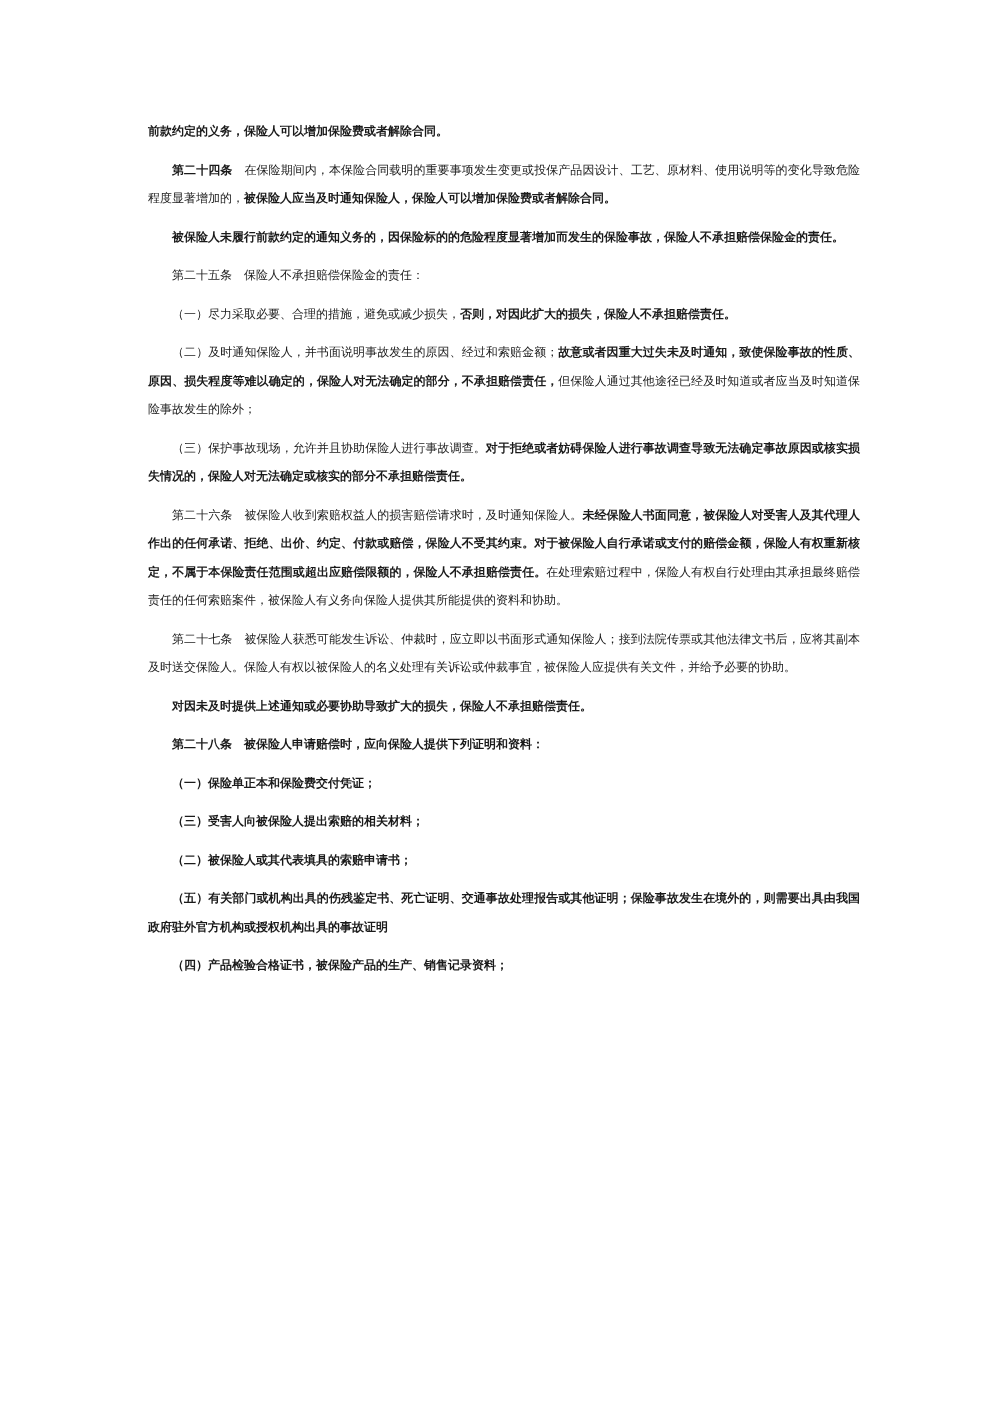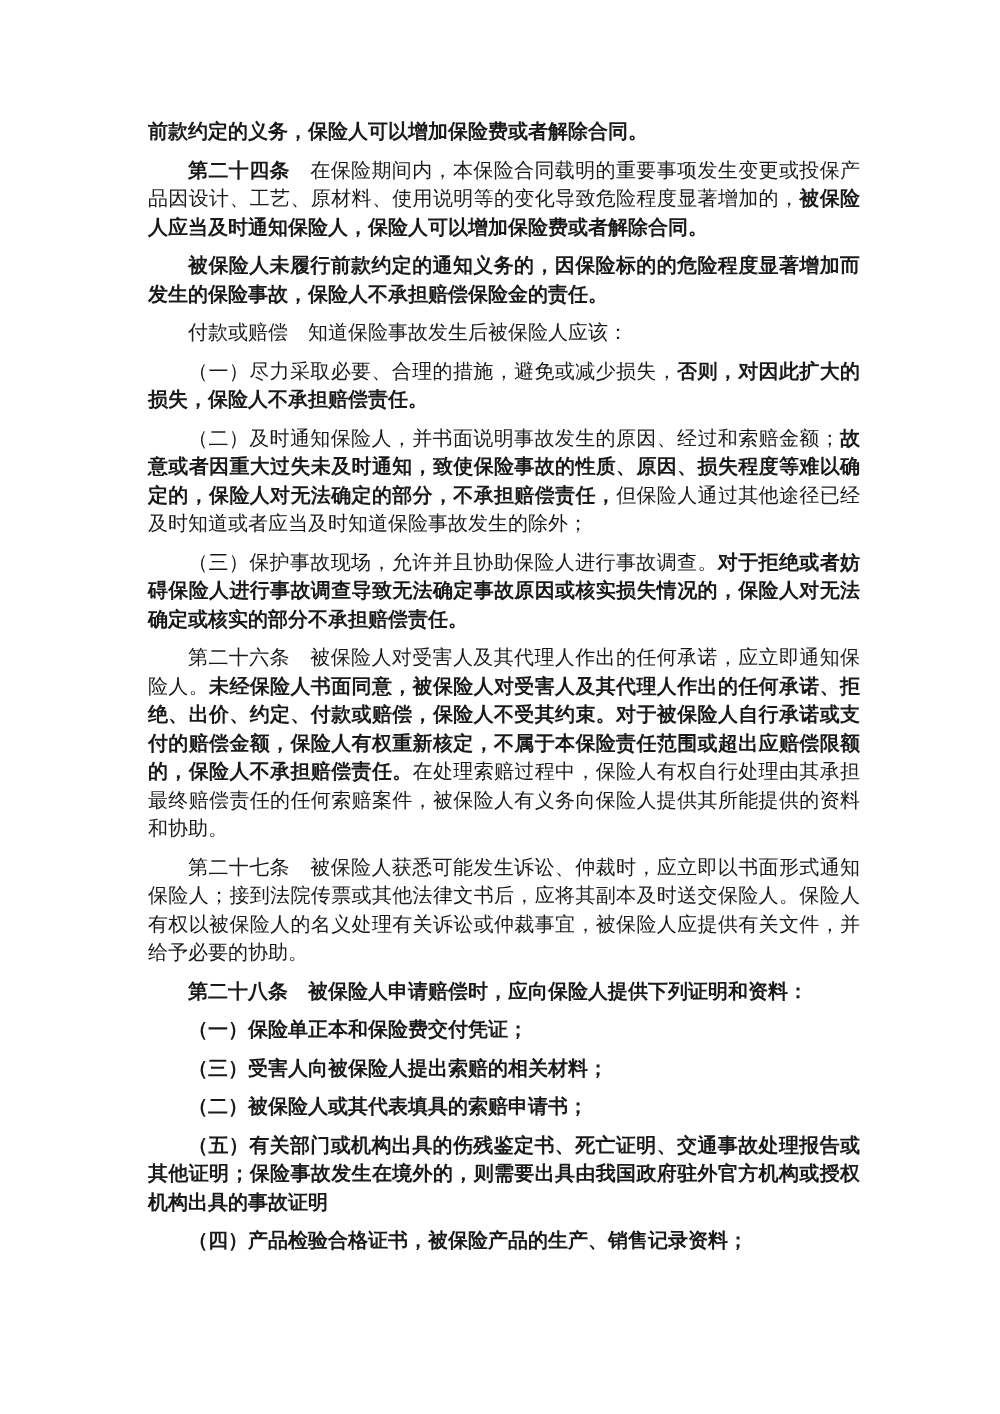--- a/index.html
+++ b/index.html
@@ -14,21 +14,21 @@
     background: #ffffff;
     overflow: hidden;
     font-family: "Liberation Serif", "DejaVu Serif", serif;
   }
   .content {
     position: absolute;
     left: 148px;
     top: 117px;
     width: 712px;
     color: #1a1a1a;
-    font-size: 20px;
+    font-size: 12px;
     line-height: 28.5px;
     text-align: justify;
     text-justify: inter-ideograph;
   }
   .content p {
     margin: 0 0 10px 0;
     text-indent: 2em;
   }
   .content p.no-indent {
     text-indent: 0;
@@ -43,32 +43,33 @@
 <div class="page">
   <div class="content">
 
     <p class="no-indent"><span class="b">前款约定的义务，保险人可以增加保险费或者解除合同。</span></p>
 
 
     <p><span class="b">第二十四条</span><span>　在保险期间内，本保险合同载明的重要事项发生变更或投保产品因设计、工艺、原材料、使用说明等的变化导致危险程度显著增加的，</span><span class="b">被保险人应当及时通知保险人，保险人可以增加保险费或者解除合同。</span></p>
 
     <p><span class="b">被保险人未履行前款约定的通知义务的，因保险标的的危险程度显著增加而发生的保险事故，保险人不承担赔偿保险金的责任。</span></p>
 
-    <p><span>付款或赔偿　知道保险事故发生后被保险人应该：</span></p>
+    <p><span>第二十五条　保险人不承担赔偿保险金的责任：</span></p>
 
     <p><span>（一）尽力采取必要、合理的措施，避免或减少损失，</span><span class="b">否则，对因此扩大的损失，保险人不承担赔偿责任。</span></p>
 
     <p><span>（二）及时通知保险人，并书面说明事故发生的原因、经过和索赔金额；</span><span class="b">故意或者因重大过失未及时通知，致使保险事故的性质、原因、损失程度等难以确定的，保险人对无法确定的部分，不承担赔偿责任，</span><span>但保险人通过其他途径已经及时知道或者应当及时知道保险事故发生的除外；</span></p>
 
     <p><span>（三）保护事故现场，允许并且协助保险人进行事故调查。</span><span class="b">对于拒绝或者妨碍保险人进行事故调查导致无法确定事故原因或核实损失情况的，保险人对无法确定或核实的部分不承担赔偿责任。</span></p>
 
-    <p><span>第二十六条　被保险人对受害人及其代理人作出的任何承诺，应立即通知保险人。</span><span class="b">未经保险人书面同意，被保险人对受害人及其代理人作出的任何承诺、拒绝、出价、约定、付款或赔偿，保险人不受其约束。对于被保险人自行承诺或支付的赔偿金额，保险人有权重新核定，不属于本保险责任范围或超出应赔偿限额的，保险人不承担赔偿责任。</span><span>在处理索赔过程中，保险人有权自行处理由其承担最终赔偿责任的任何索赔案件，被保险人有义务向保险人提供其所能提供的资料和协助。</span></p>
+    <p><span>第二十六条　被保险人收到索赔权益人的损害赔偿请求时，及时通知保险人。</span><span class="b">未经保险人书面同意，被保险人对受害人及其代理人作出的任何承诺、拒绝、出价、约定、付款或赔偿，保险人不受其约束。对于被保险人自行承诺或支付的赔偿金额，保险人有权重新核定，不属于本保险责任范围或超出应赔偿限额的，保险人不承担赔偿责任。</span><span>在处理索赔过程中，保险人有权自行处理由其承担最终赔偿责任的任何索赔案件，被保险人有义务向保险人提供其所能提供的资料和协助。</span></p>
 
     <p><span>第二十七条　被保险人获悉可能发生诉讼、仲裁时，应立即以书面形式通知保险人；接到法院传票或其他法律文书后，应将其副本及时送交保险人。保险人有权以被保险人的名义处理有关诉讼或仲裁事宜，被保险人应提供有关文件，并给予必要的协助。</span></p>
 
+    <p><span class="b">对因未及时提供上述通知或必要协助导致扩大的损失，保险人不承担赔偿责任。</span></p>
 
     <p><span class="b">第二十八条　被保险人申请赔偿时，应向保险人提供下列证明和资料：</span></p>
 
     <p><span class="b">（一）保险单正本和保险费交付凭证；</span></p>
 
     <p><span class="b">（三）受害人向被保险人提出索赔的相关材料；</span></p>
 
     <p><span class="b">（二）被保险人或其代表填具的索赔申请书；</span></p>
 
     <p><span class="b">（五）有关部门或机构出具的伤残鉴定书、死亡证明、交通事故处理报告或其他证明；保险事故发生在境外的，则需要出具由我国政府驻外官方机构或授权机构出具的事故证明</span></p>

